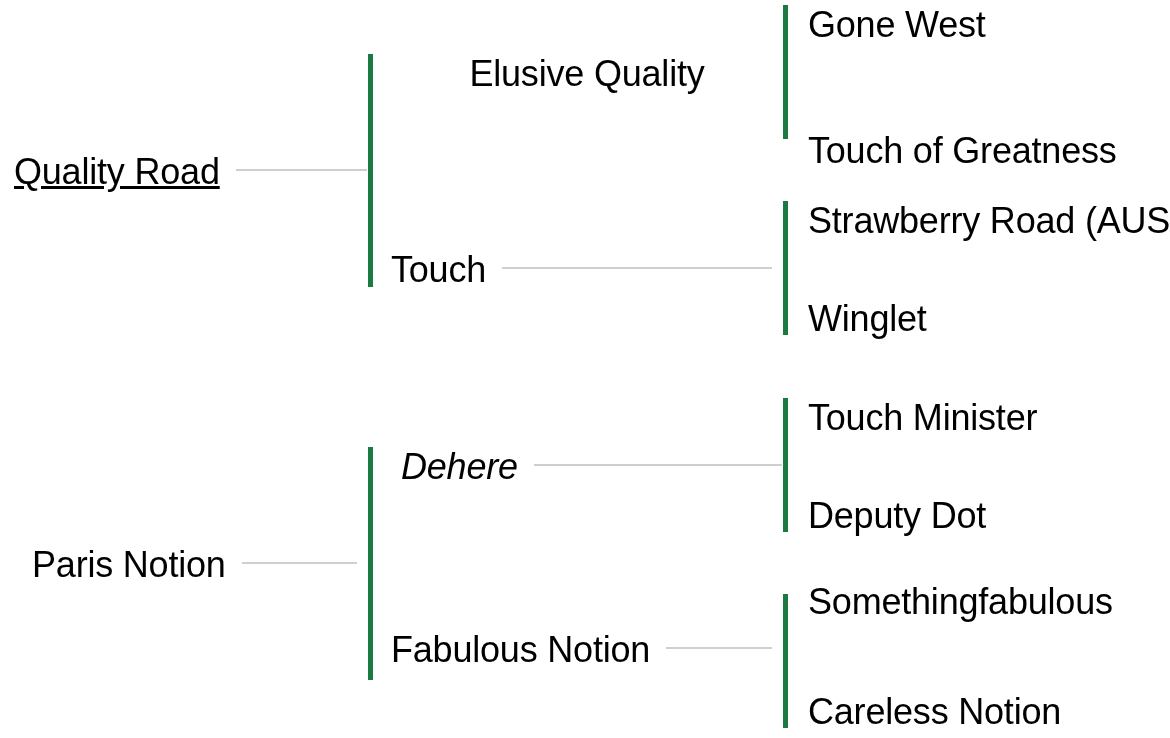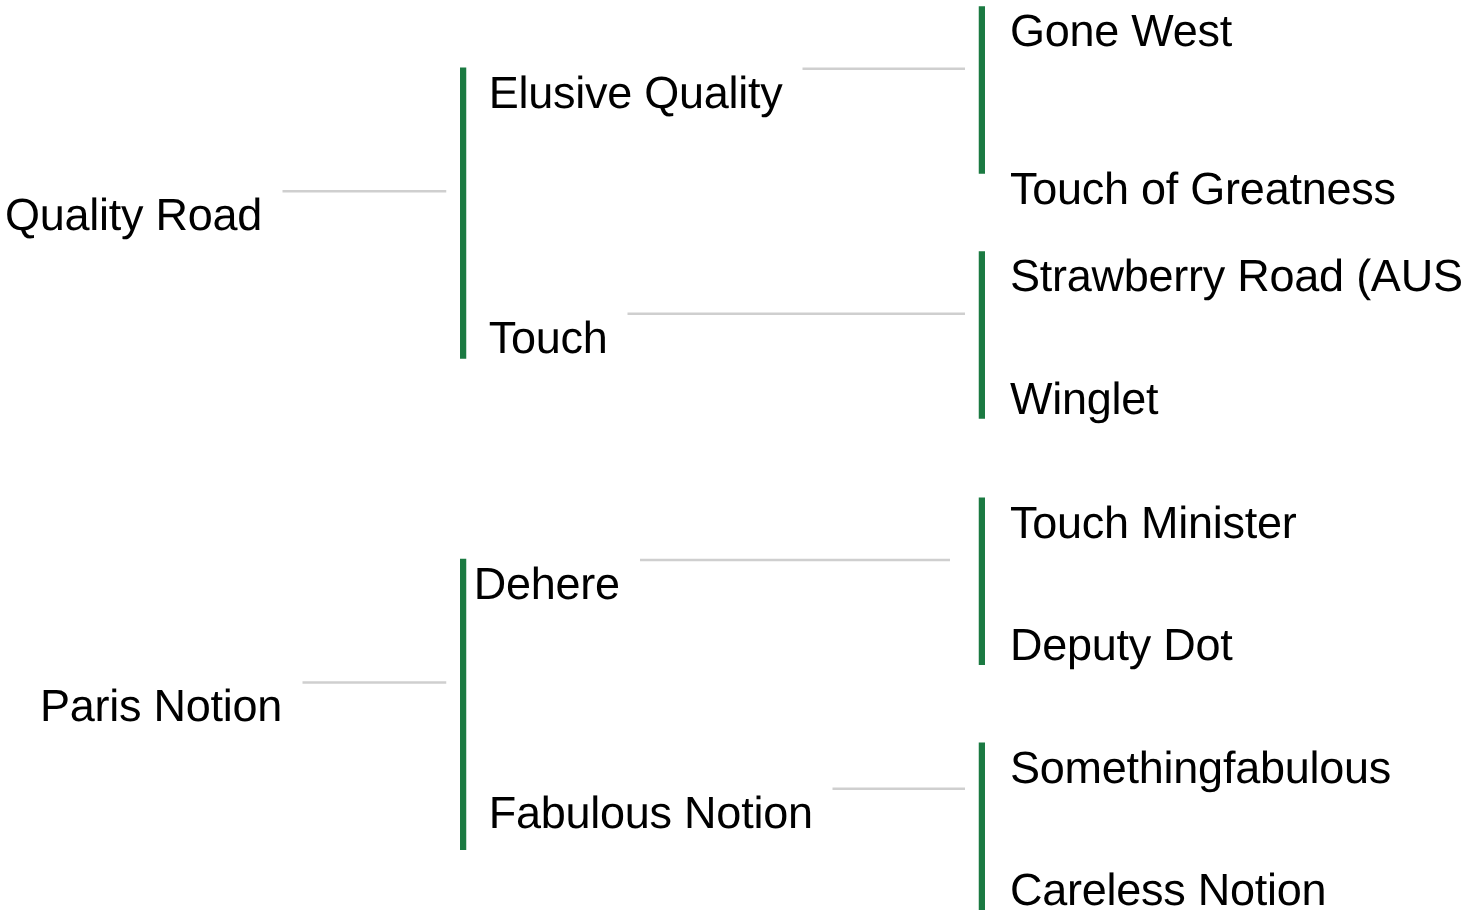--- a/index.html
+++ b/index.html
@@ -14,20 +14,21 @@
     overflow: hidden;
     background: var(--background, #ffffff);
     font-family: "Liberation Sans", sans-serif;
     font-size: 36px;
     color: var(--text-black, #000000);
     letter-spacing: -0.2px;
   }
   .row {
     position: absolute;
     display: flex;
+    align-items: center;
     height: 36px;
     white-space: nowrap;
   }
   .name {
     line-height: 36px;
   }
   .hline {
     flex: 1 1 auto;
     height: 2px;
     background: var(--connector-gray, #cfcfcf);
@@ -40,41 +41,41 @@
     position: absolute;
     width: 5px;
     background: var(--bar-green, #1b7a42);
   }
 </style>
 </head>
 <body>
 
 <div class="canvas">
 
-  <div class="row" style="left:4px; top:154px; width:364px;">
+  <div class="row" style="left:14px; top:154px; width:364px;text-decoration:underline;">
     <span class="name">Quality Road</span>
     <span class="hline"></span>
   </div>
   <div class="row" style="left:32px; top:547px; width:336px;">
     <span class="name">Paris Notion</span>
     <span class="hline"></span>
   </div>
 
   <div class="vbar" style="left:368px; top:54px; height:233px;"></div>
   <div class="vbar" style="left:368px; top:447px; height:233px;"></div>
 
-  <div class="row" style="left:391px; top:56px; width:392px;">
+  <div class="row" style="left:391px; top:56px; width:392px;flex-direction:column;">
     <span class="name">Elusive Quality</span>
     <span class="hline"></span>
   </div>
   <div class="row" style="left:391px; top:252px; width:392px;">
     <span class="name">Touch</span>
     <span class="hline"></span>
   </div>
-  <div class="row" style="left:379px; top:449px; width:392px;">
+  <div class="row" style="left:401px; top:449px; width:392px;font-style:italic;">
     <span class="name">Dehere</span>
     <span class="hline"></span>
   </div>
   <div class="row" style="left:391px; top:632px; width:392px;">
     <span class="name">Fabulous Notion</span>
     <span class="hline"></span>
   </div>
 
   <div class="vbar" style="left:783px; top:5px; height:134px;"></div>
   <div class="vbar" style="left:783px; top:201px; height:134px;"></div>
@@ -92,20 +93,20 @@
   </div>
   <div class="row" style="left:808px; top:301px; width:360px;">
     <span class="name">Winglet</span>
   </div>
   <div class="row" style="left:808px; top:400px; width:360px;">
     <span class="name">Touch Minister</span>
   </div>
   <div class="row" style="left:808px; top:498px; width:360px;">
     <span class="name">Deputy Dot</span>
   </div>
-  <div class="row" style="left:808px; top:596px; width:360px;">
+  <div class="row" style="left:808px; top:584px; width:360px;">
     <span class="name">Somethingfabulous</span>
   </div>
   <div class="row" style="left:808px; top:694px; width:360px;">
     <span class="name">Careless Notion</span>
   </div>
 
 </div>
 
 </body></html>

